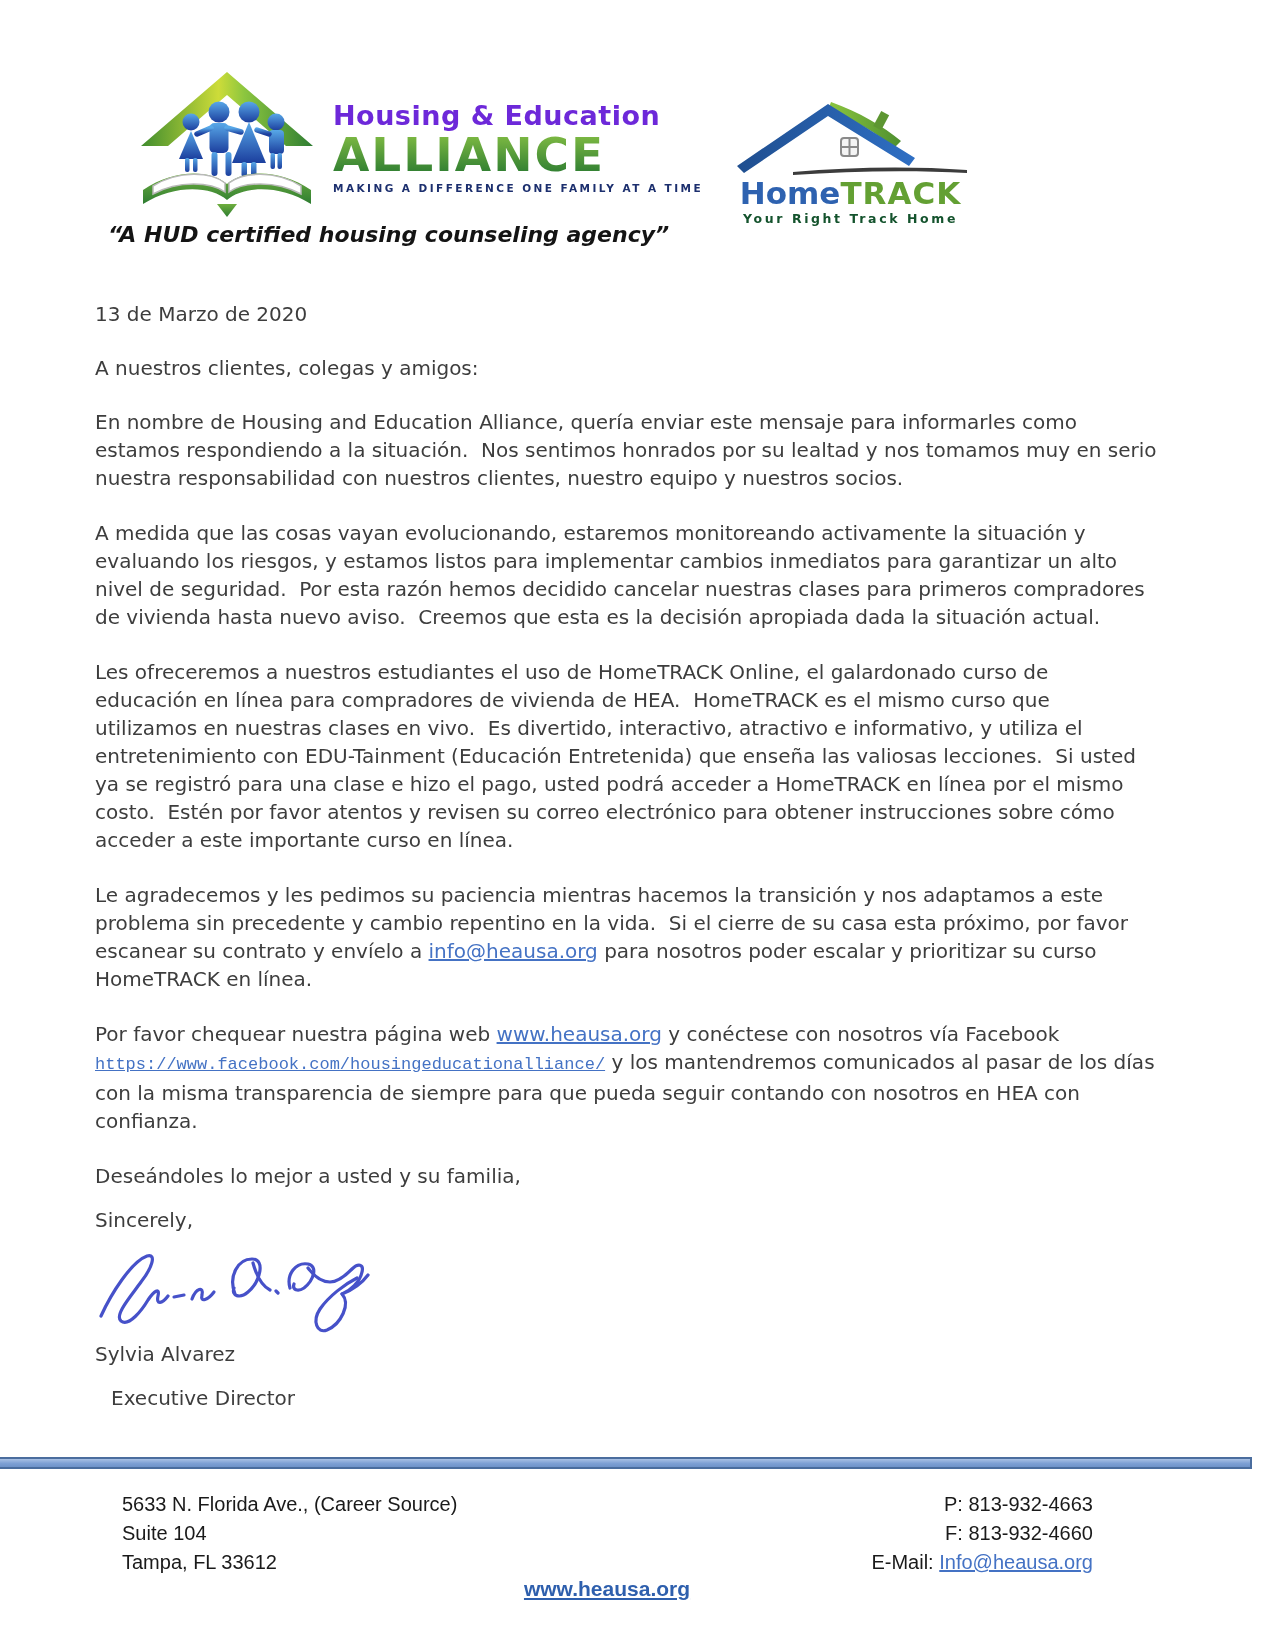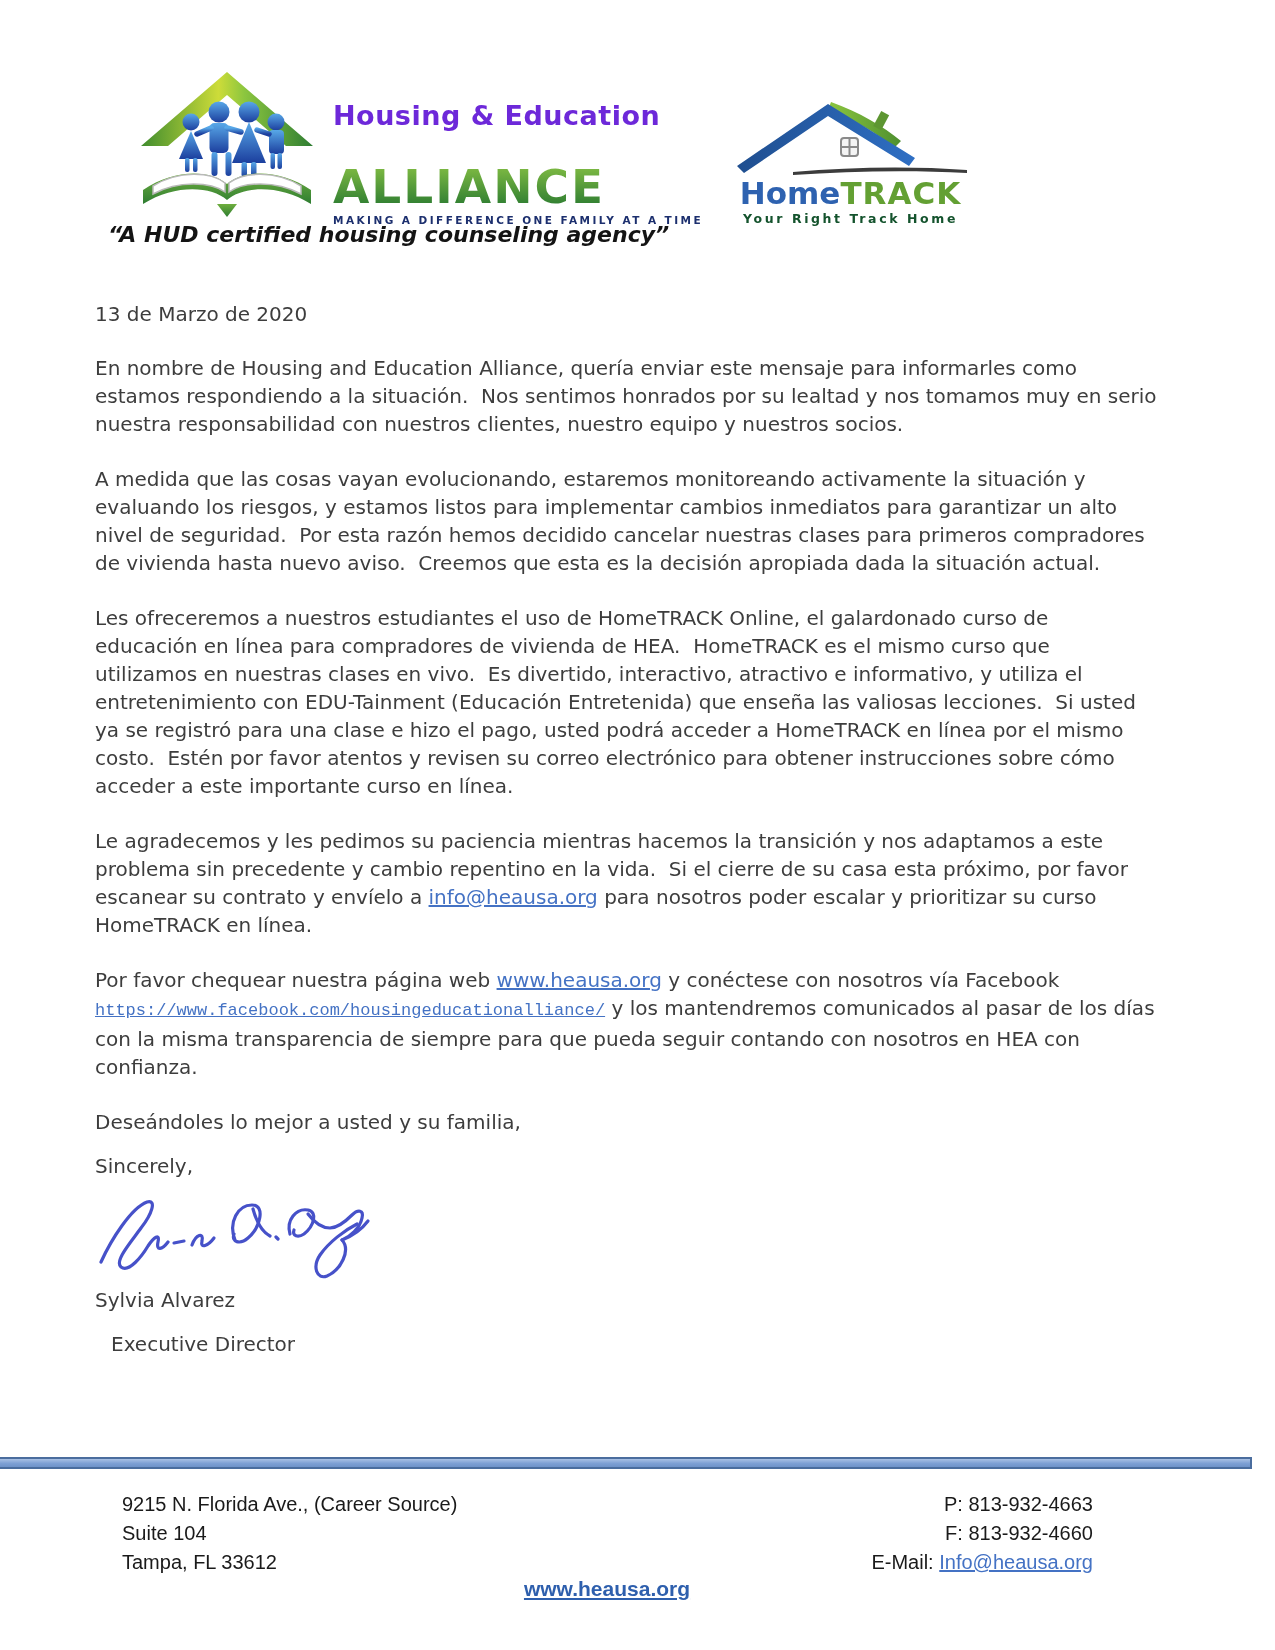--- a/index.html
+++ b/index.html
@@ -6,21 +6,21 @@
   .page{
     position:relative;width:1275px;height:1650px;background:#ffffff;
     font-family:"DejaVu Sans",sans-serif;color:#3d3d3d;overflow:hidden;
   }
   
   .alliance-logo{position:absolute;left:135px;top:62px;width:470px;height:158px;}
   .alliance-mark{position:absolute;left:0;top:0;}
   .alliance-text{position:absolute;left:198px;top:38px;width:280px;}
   .alliance-line1{font-size:27px;font-weight:bold;color:#6d28d9;letter-spacing:.5px;white-space:nowrap;}
   .alliance-line2{font-size:47px;font-weight:bold;color:#48912f;letter-spacing:2px;line-height:48px;white-space:nowrap;
-    background:linear-gradient(180deg,#7cb842 10%,#2e7d32 90%);-webkit-background-clip:text;background-clip:text;margin-top:32px;-webkit-text-fill-color:transparent;}
+    background:linear-gradient(180deg,#7cb842 10%,#2e7d32 90%);-webkit-background-clip:text;background-clip:text;-webkit-text-fill-color:transparent;}
   .alliance-line3{font-size:10.5px;font-weight:bold;color:#1c2f6e;letter-spacing:2.45px;margin-top:3px;white-space:nowrap;}
   .tagline{position:absolute;left:108px;top:222px;font-size:22px;font-weight:bold;font-style:italic;color:#141414;white-space:nowrap;}
   .hometrack-logo{position:absolute;left:728px;top:96px;width:245px;text-align:center;}
   .hometrack-words{font-size:31px;font-weight:bold;line-height:30px;white-space:nowrap;margin-top:-4px;}
   .ht-home{color:#2e62b0;}
   .ht-track{color:#63a033;letter-spacing:1px;}
   .ht-sub{font-size:12.5px;font-weight:600;color:#14532d;letter-spacing:2.6px;margin-top:3px;white-space:nowrap;}
   
   .letter{position:absolute;left:95px;top:300px;width:1062px;font-size:20px;line-height:28px;}
   .line{margin:0 0 26px 0;}
@@ -121,20 +121,21 @@
       <rect x="110" y="42" width="17" height="18" rx="3" fill="#f4f4f4" stroke="#8a8a8a" stroke-width="2"></rect>
       <path d="M118.5,42 L118.5,60 M110,51 L127,51" stroke="#8a8a8a" stroke-width="2"></path>
       <path d="M62,76 C120,71 180,70 236,74 L236,77 C180,74 120,75 62,79 Z" fill="#3c3c3c"></path>
     </svg>
     <div class="hometrack-words"><span class="ht-home">Home</span><span class="ht-track">TRACK</span></div>
     <div class="ht-sub">Your Right Track Home</div>
   </div>
 
   <div class="letter">
     <p class="line">13 de Marzo de 2020</p>
+    <p class="line">A nuestros clientes, colegas y amigos:</p>
     <p class="para"><span>En nombre de Housing and Education Alliance, quería enviar este mensaje para informarles como estamos respondiendo a la situación.  Nos sentimos honrados por su lealtad y nos tomamos muy en serio nuestra responsabilidad con nuestros clientes, nuestro equipo y nuestros socios.</span></p>
     <p class="para extra-gap"><span>A medida que las cosas vayan evolucionando, estaremos monitoreando activamente la situación y evaluando los riesgos, y estamos listos para implementar cambios inmediatos para garantizar un alto nivel de seguridad.  Por esta razón hemos decidido cancelar nuestras clases para primeros compradores de vivienda hasta nuevo aviso.  Creemos que esta es la decisión apropiada dada la situación actual.</span></p>
     <p class="para"><span>Les ofreceremos a nuestros estudiantes el uso de HomeTRACK Online, el galardonado curso de educación en línea para compradores de vivienda de HEA.  HomeTRACK es el mismo curso que utilizamos en nuestras clases en vivo.  Es divertido, interactivo, atractivo e informativo, y utiliza el entretenimiento con EDU-Tainment (Educación Entretenida) que enseña las valiosas lecciones.  Si usted ya se registró para una clase e hizo el pago, usted podrá acceder a HomeTRACK en línea por el mismo costo.  Estén por favor atentos y revisen su correo electrónico para obtener instrucciones sobre cómo acceder a este importante curso en línea.</span></p>
     <p class="para"><span>Le agradecemos y les pedimos su paciencia mientras hacemos la transición y nos adaptamos a este problema sin precedente y cambio repentino en la vida.  Si el cierre de su casa esta próximo, por favor escanear su contrato y envíelo a </span><a href="#" class="inline-link">info@heausa.org</a><span> para nosotros poder escalar y prioritizar su curso HomeTRACK en línea.</span></p>
     <p class="para"><span>Por favor chequear nuestra página web </span><a href="#" class="inline-link">www.heausa.org</a><span> y conéctese con nosotros vía Facebook </span><a href="#" class="inline-link small-link">https://www.facebook.com/housingeducationalliance/</a><span> y los mantendremos comunicados al pasar de los días con la misma transparencia de siempre para que pueda seguir contando con nosotros en HEA con confianza.</span></p>
     <p class="closing">Deseándoles lo mejor a usted y su familia,</p>
     <p style="margin:0">Sincerely,</p>
 
     <div class="signature-block">
       <svg width="290" height="100" viewBox="0 0 290 100">
@@ -151,21 +152,21 @@
       </svg>
     </div>
 
     <p class="sig-name">Sylvia Alvarez</p>
     <p class="sig-title">Executive Director</p>
   </div>
 
   <div class="footer-divider"></div>
 
   <div class="footer footer-left">
-    <div>9215 N. Florida Ave., (Career Source)</div>
+    <div>5633 N. Florida Ave., (Career Source)</div>
     <div>Suite 104</div>
     <div>Tampa, FL  33612</div>
   </div>
 
   <div class="footer footer-right">
     <div>P: 813-932-4663</div>
     <div>F: 813-932-4660</div>
     <div><span>E-Mail: </span><a href="#" class="footer-link">Info@heausa.org</a></div>
   </div>
 

